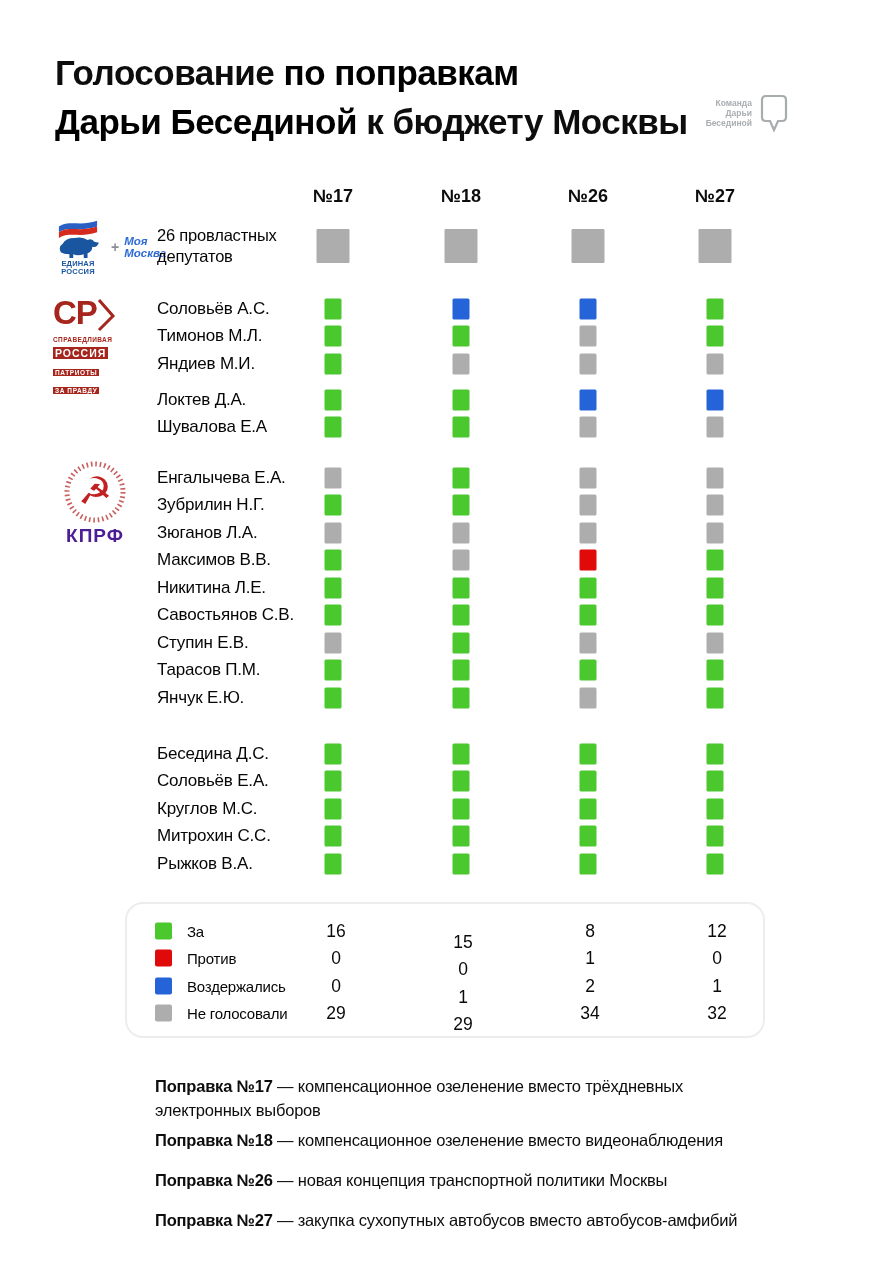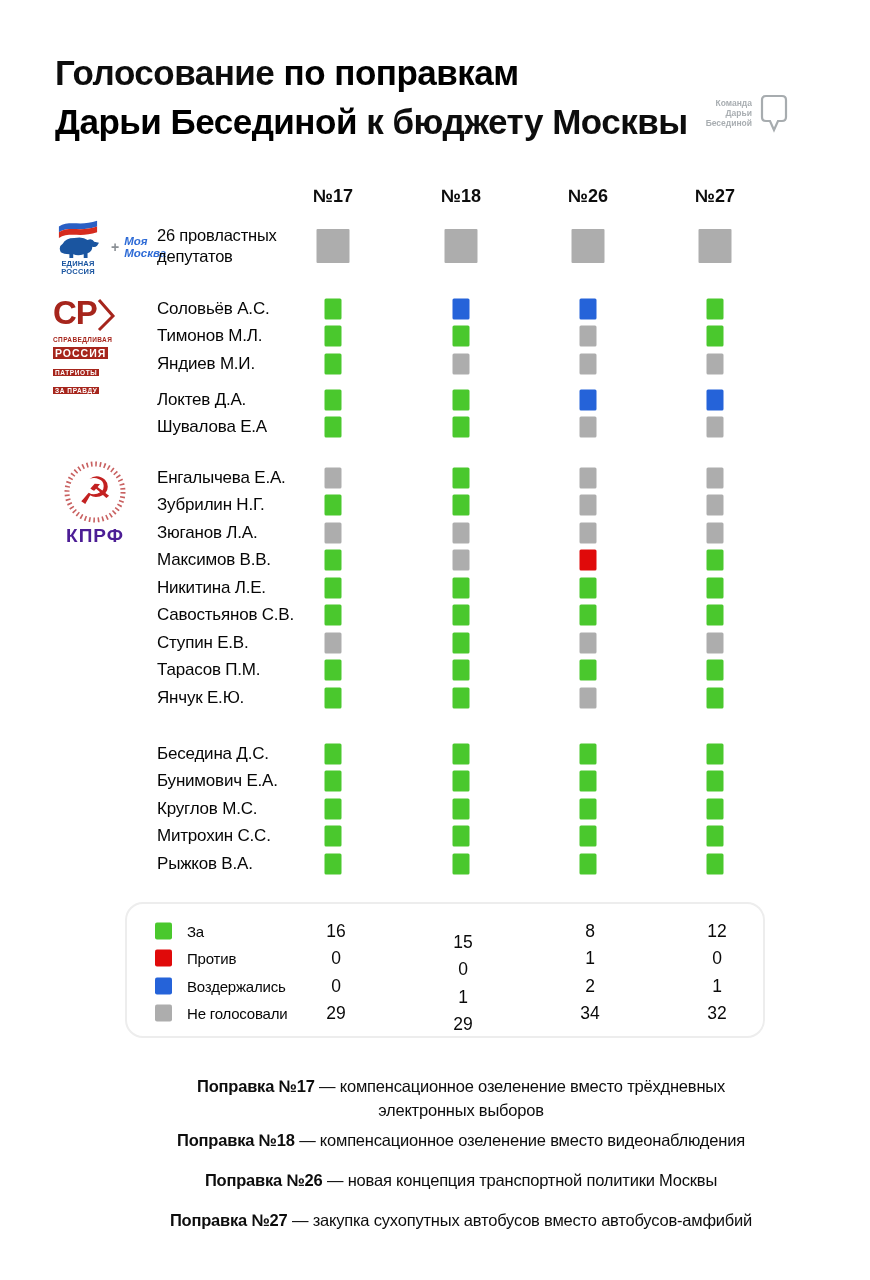--- a/index.html
+++ b/index.html
@@ -65,21 +65,21 @@
   .legend-row{position:relative;height:27.5px;}
   .legend-rows{padding-top:13px;}
   .legend-sq{position:absolute;left:28px;top:50%;transform:translateY(-50%);width:17px;height:17px;border-radius:2px;}
   .legend-label{position:absolute;left:60px;top:50%;transform:translateY(-50%);
                 font-size:15px;font-weight:400;color:#060606;letter-spacing:-0.2px;}
   .num{position:absolute;top:50%;transform:translate(-50%,-50%);font-size:17.5px;color:#0a0a0a;}
   .num.n1{left:209px}.num.n2{left:336px;margin-top:11px}.num.n3{left:463px}.num.n4{left:590px}
 
   
   .footnotes{position:absolute;left:155px;top:1074px;width:612px;}
-  .footnotes p{margin:0;font-size:16.5px;line-height:24px;color:#0d0d0d;letter-spacing:-0.2px;text-align:center;}
+  .footnotes p{margin:0;font-size:16.5px;line-height:24px;color:#0d0d0d;letter-spacing:-0.2px;}
   .footnotes p b{font-weight:700;}
   .fn1{margin-bottom:6px !important;}
   .fn2,.fn3{margin-bottom:16px !important;}
 </style>
 </head>
 <body>
 
 <div class="page">
 
   <div class="title">
@@ -263,21 +263,21 @@
 
   <div class="group" style="top:740px">
     <div class="row">
       <div class="row-label">Беседина Д.С.</div>
       <span class="sq v1" data-vote="green"></span>
       <span class="sq v2" data-vote="green"></span>
       <span class="sq v3" data-vote="green"></span>
       <span class="sq v4" data-vote="green"></span>
     </div>
     <div class="row">
-      <div class="row-label">Бунимович Е.А.</div>
+      <div class="row-label">Соловьёв Е.А.</div>
       <span class="sq v1" data-vote="green"></span>
       <span class="sq v2" data-vote="green"></span>
       <span class="sq v3" data-vote="green"></span>
       <span class="sq v4" data-vote="green"></span>
     </div>
     <div class="row">
       <div class="row-label">Круглов М.С.</div>
       <span class="sq v1" data-vote="green"></span>
       <span class="sq v2" data-vote="green"></span>
       <span class="sq v3" data-vote="green"></span>

